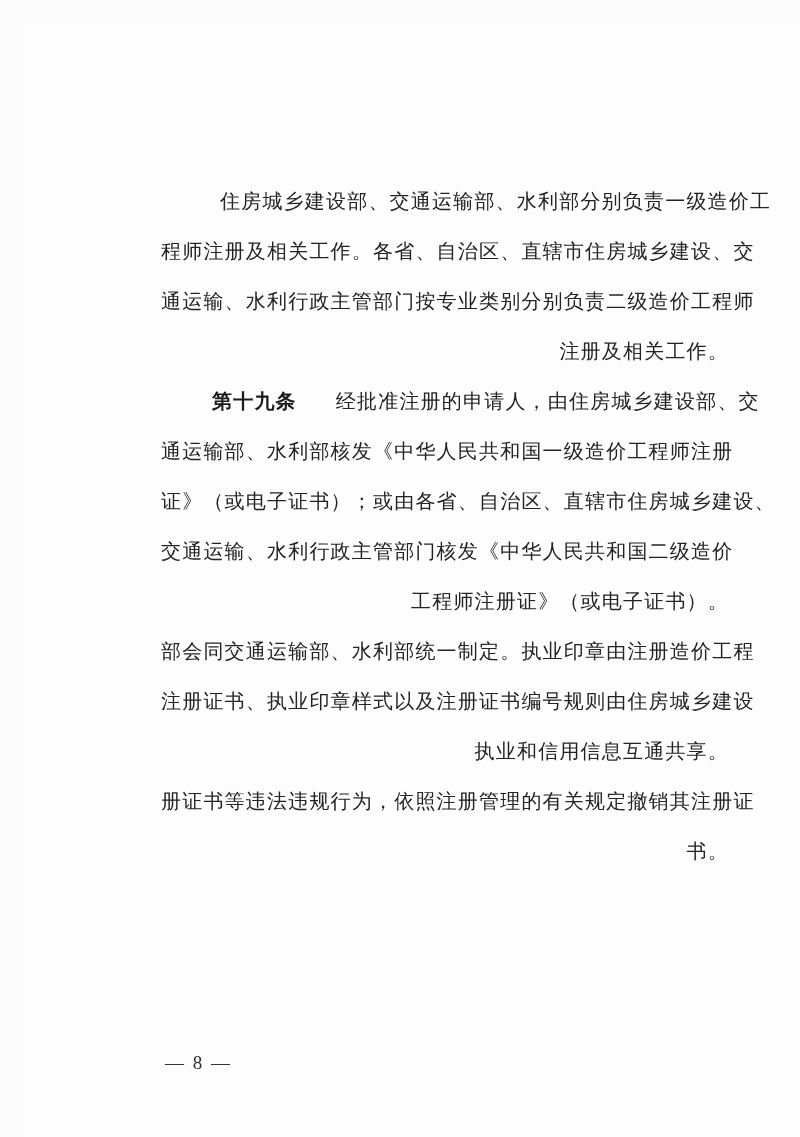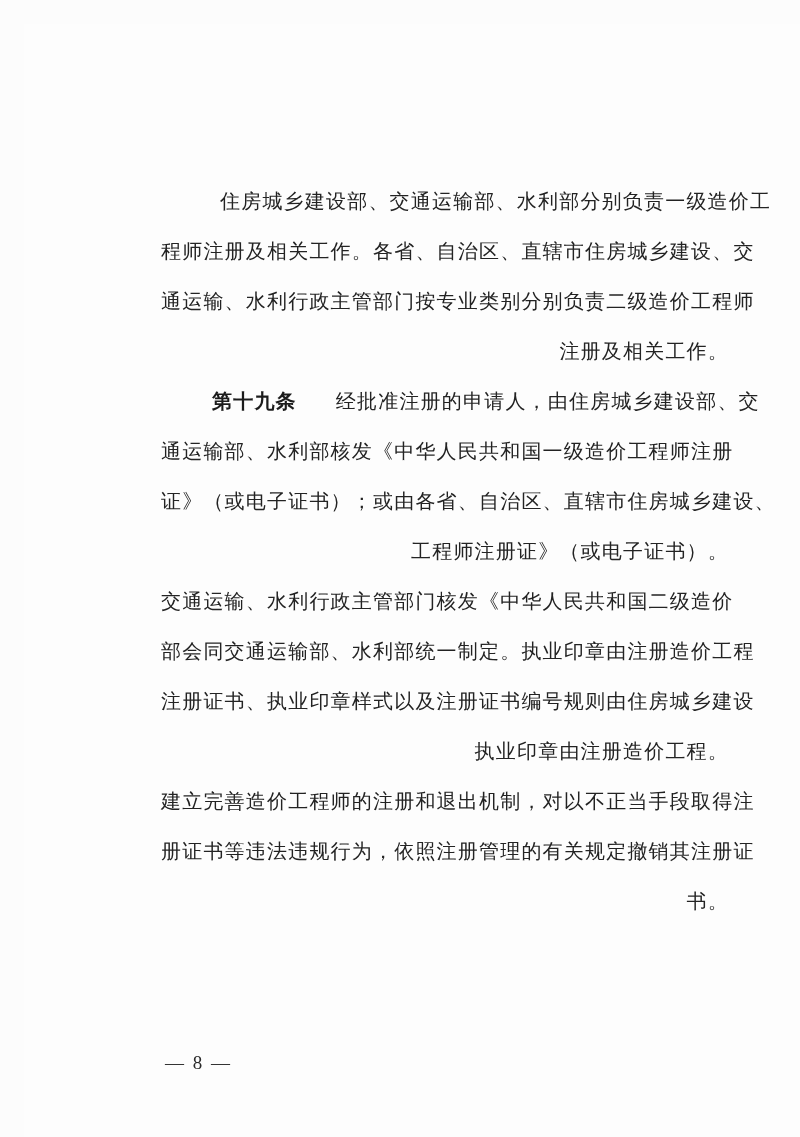--- a/index.html
+++ b/index.html
@@ -62,33 +62,32 @@
       <div class="tl first"><span class="art"></span><span>住房城乡建设部、交通运输部、水利部分别负责一级造价工</span></div>
       <div class="tl">程师注册及相关工作。各省、自治区、直辖市住房城乡建设、交</div>
       <div class="tl">通运输、水利行政主管部门按专业类别分别负责二级造价工程师</div>
       <div class="tl last">注册及相关工作。</div>
     </div>
 
     <div class="para">
       <div class="tl first"><span class="art">第十九条</span><span>经批准注册的申请人，由住房城乡建设部、交</span></div>
       <div class="tl">通运输部、水利部核发《中华人民共和国一级造价工程师注册</div>
       <div class="tl">证》（或电子证书）；或由各省、自治区、直辖市住房城乡建设、</div>
+      <div class="tl">交通运输、水利行政主管部门核发《中华人民共和国二级造价</div>
       <div class="tl last">工程师注册证》（或电子证书）。</div>
-      <div class="tl">交通运输、水利行政主管部门核发《中华人民共和国二级造价</div>
     </div>
 
     <div class="para">
       <div class="tl">部会同交通运输部、水利部统一制定。执业印章由注册造价工程</div>
       <div class="tl">注册证书、执业印章样式以及注册证书编号规则由住房城乡建设</div>
-      <div class="tl last">执业印章由注册造价工程。</div>
+      <div class="tl last">执业和信用信息互通共享。</div>
     </div>
 
 
     <div class="para">
-      <div class="tl">建立完善造价工程师的注册和退出机制，对以不正当手段取得注</div>
       <div class="tl">册证书等违法违规行为，依照注册管理的有关规定撤销其注册证</div>
       <div class="tl last">书。</div>
     </div>
 
   </div>
 
   <div class="pagenum">— 8 —</div>
 </div>
 
 </body></html>

